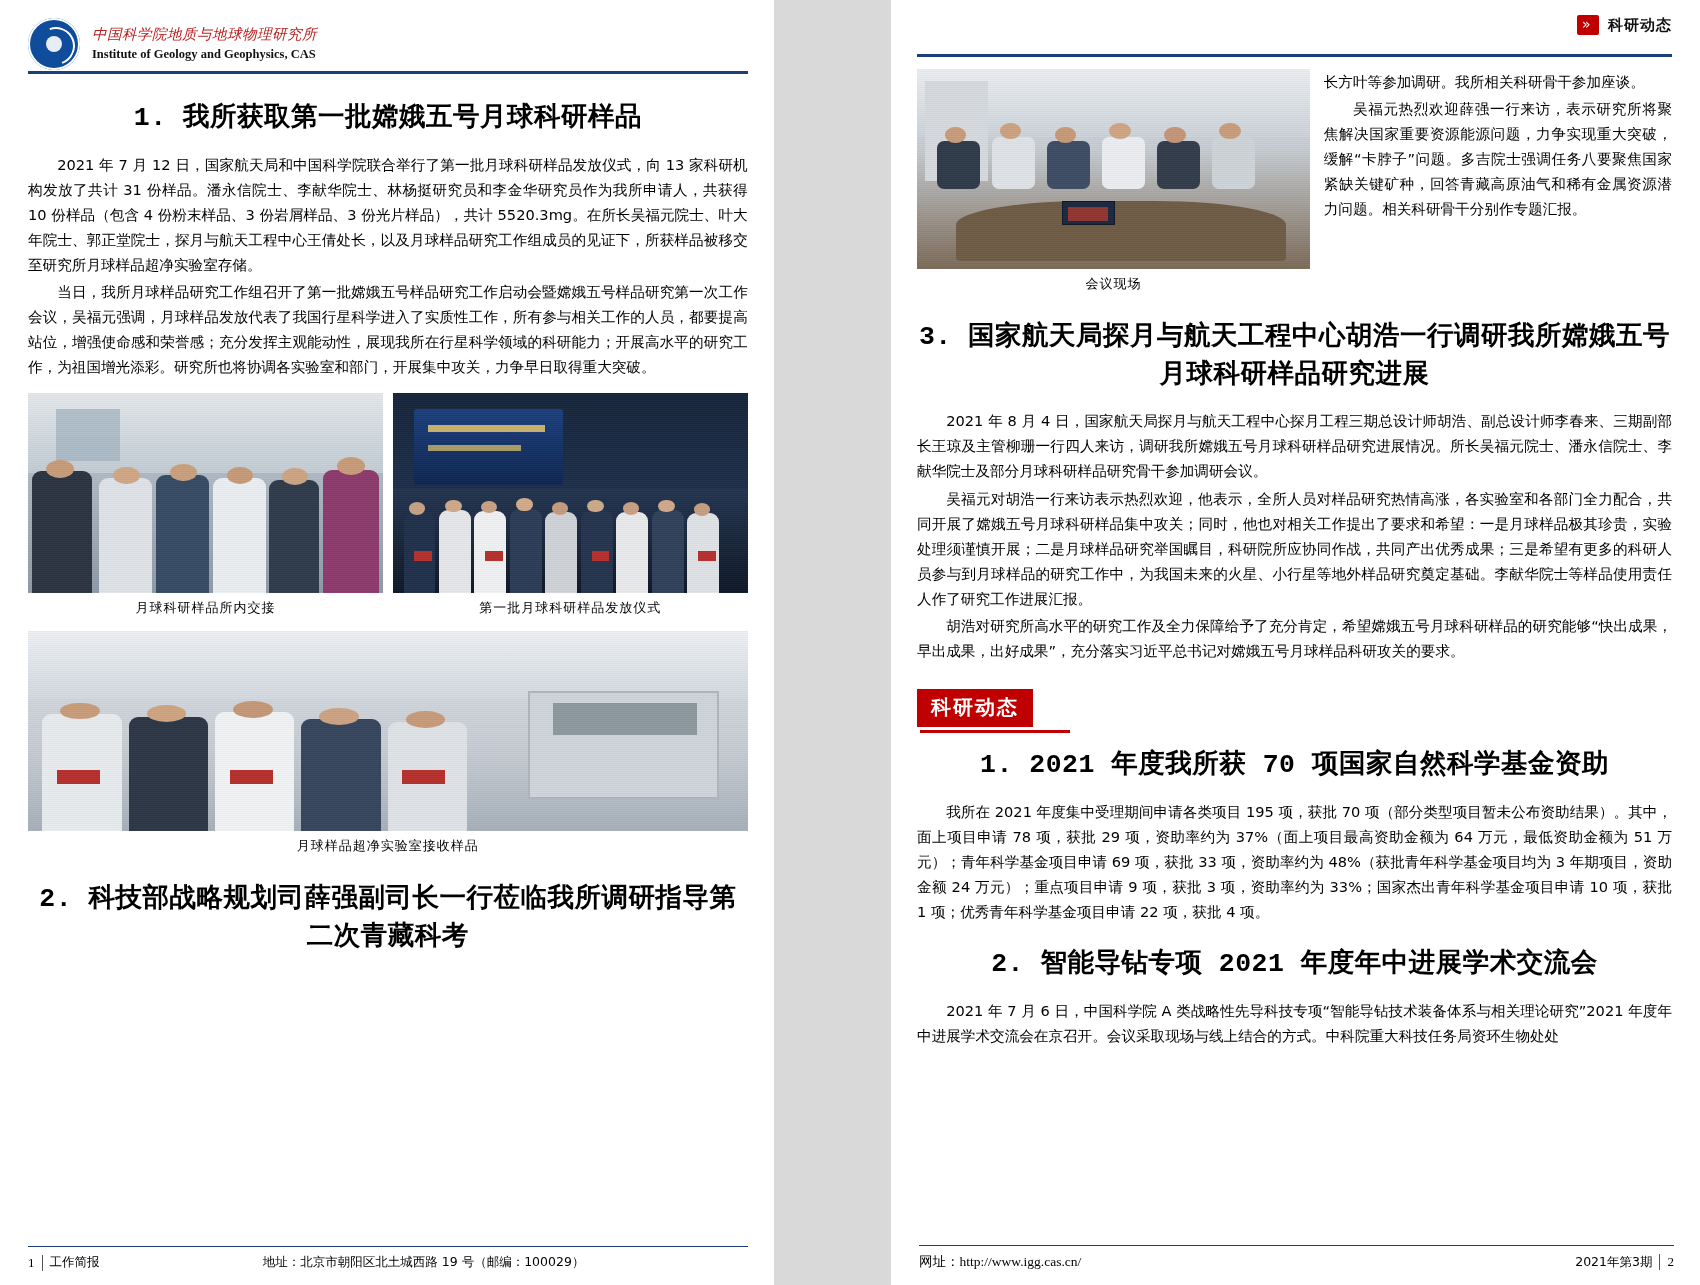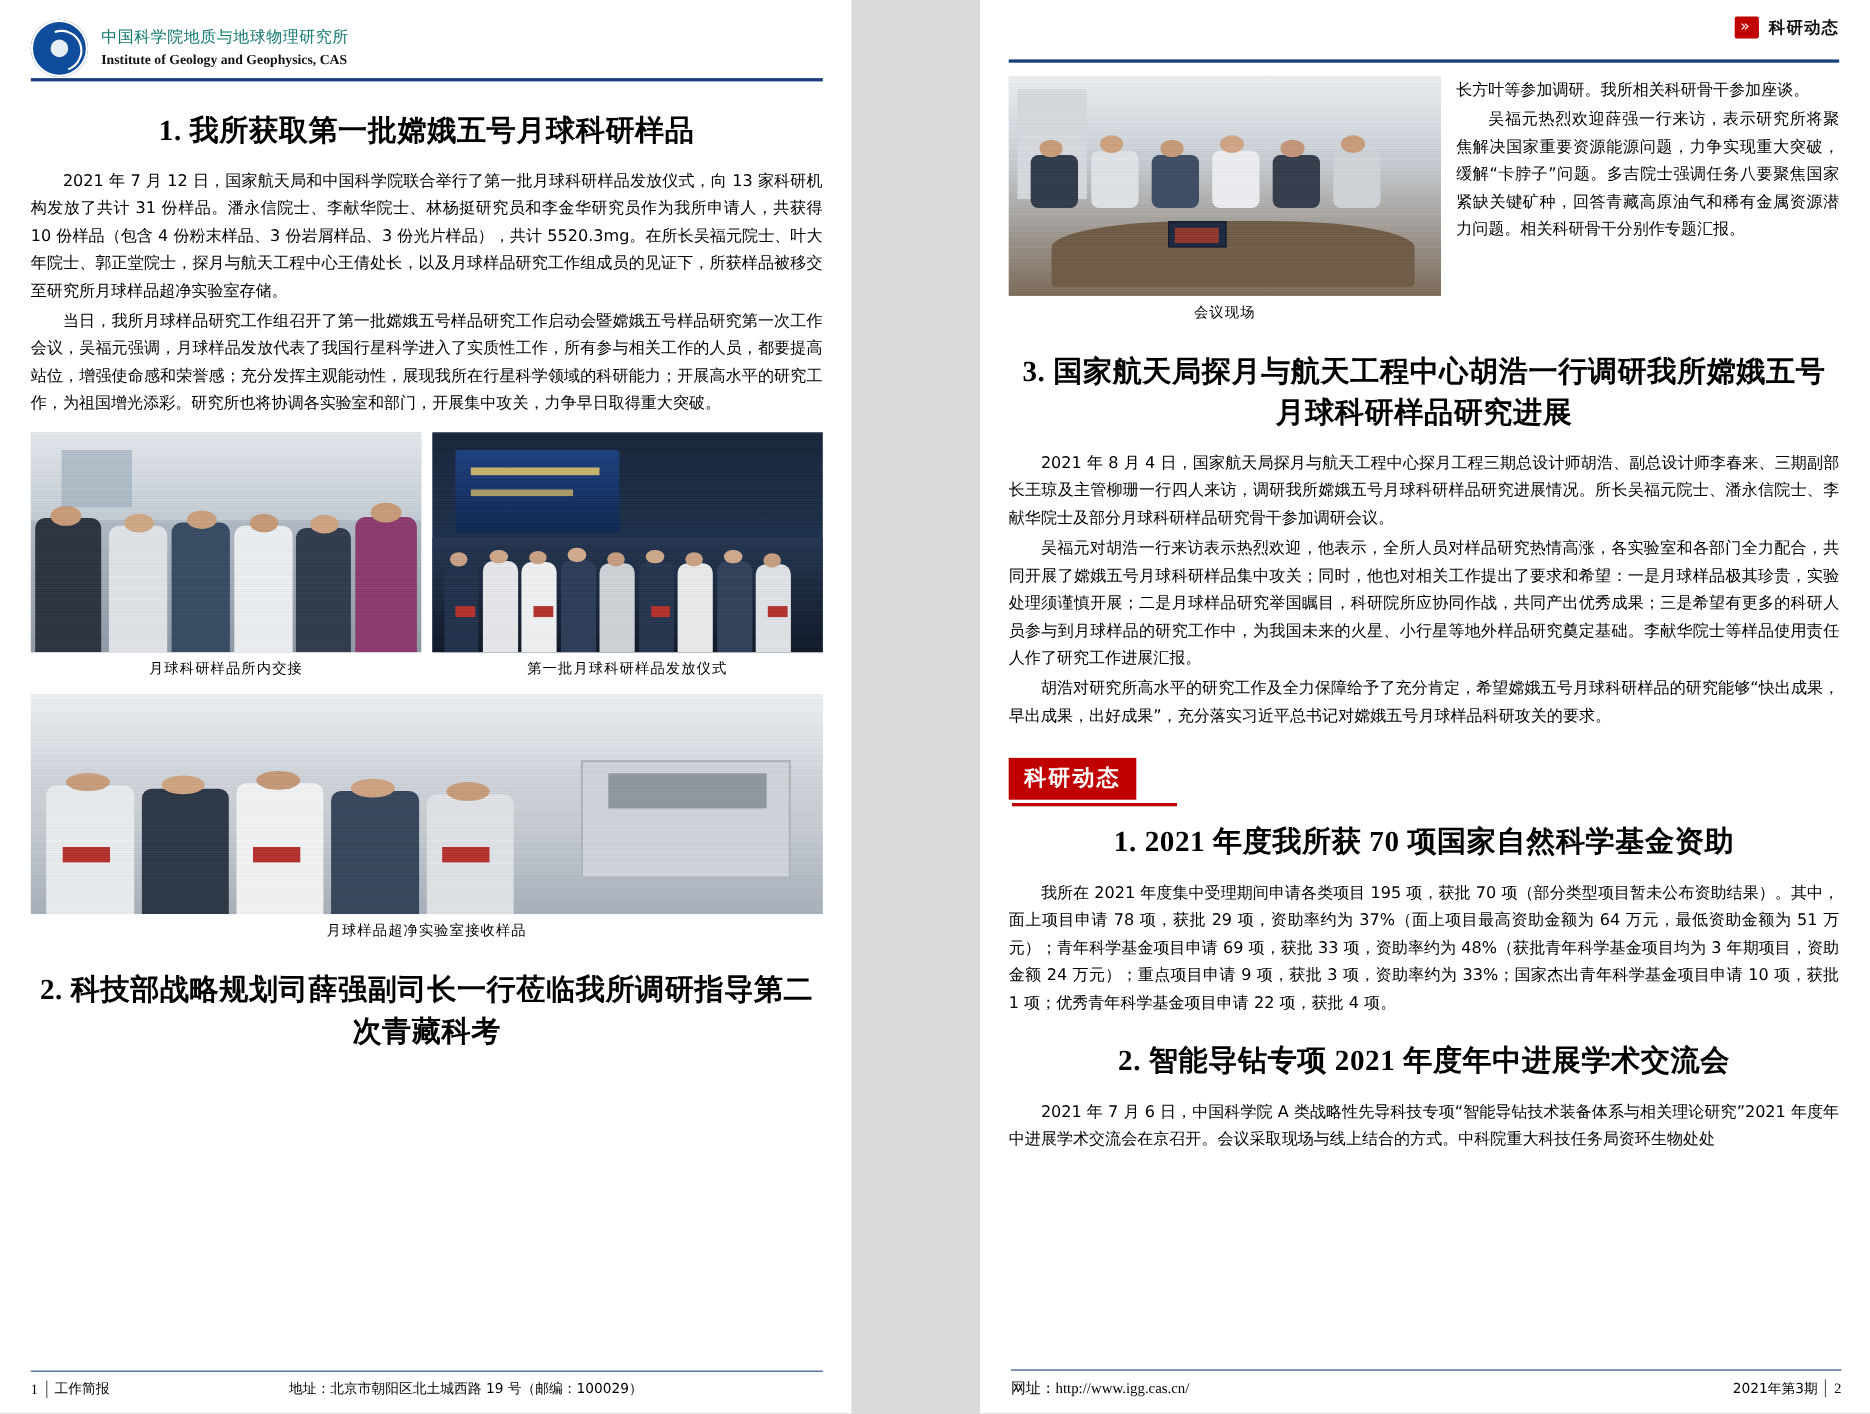--- a/index.html
+++ b/index.html
@@ -17,35 +17,35 @@
 
   
   .hdr{position:relative;height:62px;}
   .hdr-rule{position:absolute;left:0;right:0;bottom:6px;height:3px;background:#1a3f7a;}
   .logo-wrap{display:flex;align-items:center;gap:12px;}
   .logo{width:52px;height:52px;border-radius:50%;background:#0f4c9c;position:relative;flex:0 0 auto;
         box-shadow:inset 0 0 0 2px #ffffff;}
   .logo:after{content:"";position:absolute;left:9px;top:9px;width:34px;height:34px;border-radius:50%;
         border:2px solid #ffffff;border-left-color:transparent;border-bottom-color:transparent;transform:rotate(25deg);}
   .logo:before{content:"";position:absolute;left:18px;top:18px;width:16px;height:16px;border-radius:50%;background:#ffffff;opacity:.9;}
-  .org-cn{font-family:"DejaVu Sans", sans-serif;font-size:14.5px;color:#0f766e;letter-spacing:.5px;line-height:1.45;}
+  .org-cn{font-family:"DejaVu Sans", sans-serif;font-size:14.5px;color:#b91c1c;letter-spacing:.5px;line-height:1.45;font-style:italic;}
   .org-en{font-family:"Liberation Serif", serif;font-size:12.5px;color:#111;font-weight:bold;line-height:1.45;}
   .hdr-right{position:absolute;right:0;top:14px;display:flex;align-items:center;gap:9px;}
   .arrow-badge{width:22px;height:20px;background:#c00000;position:relative;border-radius:2px;}
   .arrow-badge:after{content:"»";color:#fff;font-size:14px;position:absolute;left:5px;top:1px;font-family:"DejaVu Sans",sans-serif;}
   .hdr-sec{font-family:"DejaVu Sans", sans-serif;font-size:15px;font-weight:bold;color:#111;letter-spacing:1px;}
 
   
   .badge{display:inline-block;background:#c00000;color:#fff;font-family:"DejaVu Sans",sans-serif;
     font-weight:bold;font-size:20px;letter-spacing:2px;padding:5px 14px 6px;position:relative;}
   .badge-wrap{margin:20px 0 6px 0;position:relative;}
   .badge-wrap:after{content:"";display:block;position:absolute;left:3px;right:auto;width:150px;height:3px;background:#c00000;bottom:-6px;}
 
   h1.art{
-    font-family:Liberation Serif, serif;font-weight:bold;
+    font-family:Liberation Mono, monospace;font-weight:bold;
     font-size:26.5px;line-height:1.42;text-align:center;color:#000;
     margin:20px 0 14px 0;letter-spacing:.5px;
   }
   p.body{
     font-family:"DejaVu Sans", sans-serif;
     font-size:14.6px;line-height:1.72;color:#000;margin:0 0 2px 0;
     text-align:justify;text-justify:inter-ideograph;text-indent:2em;
   }
 
   

